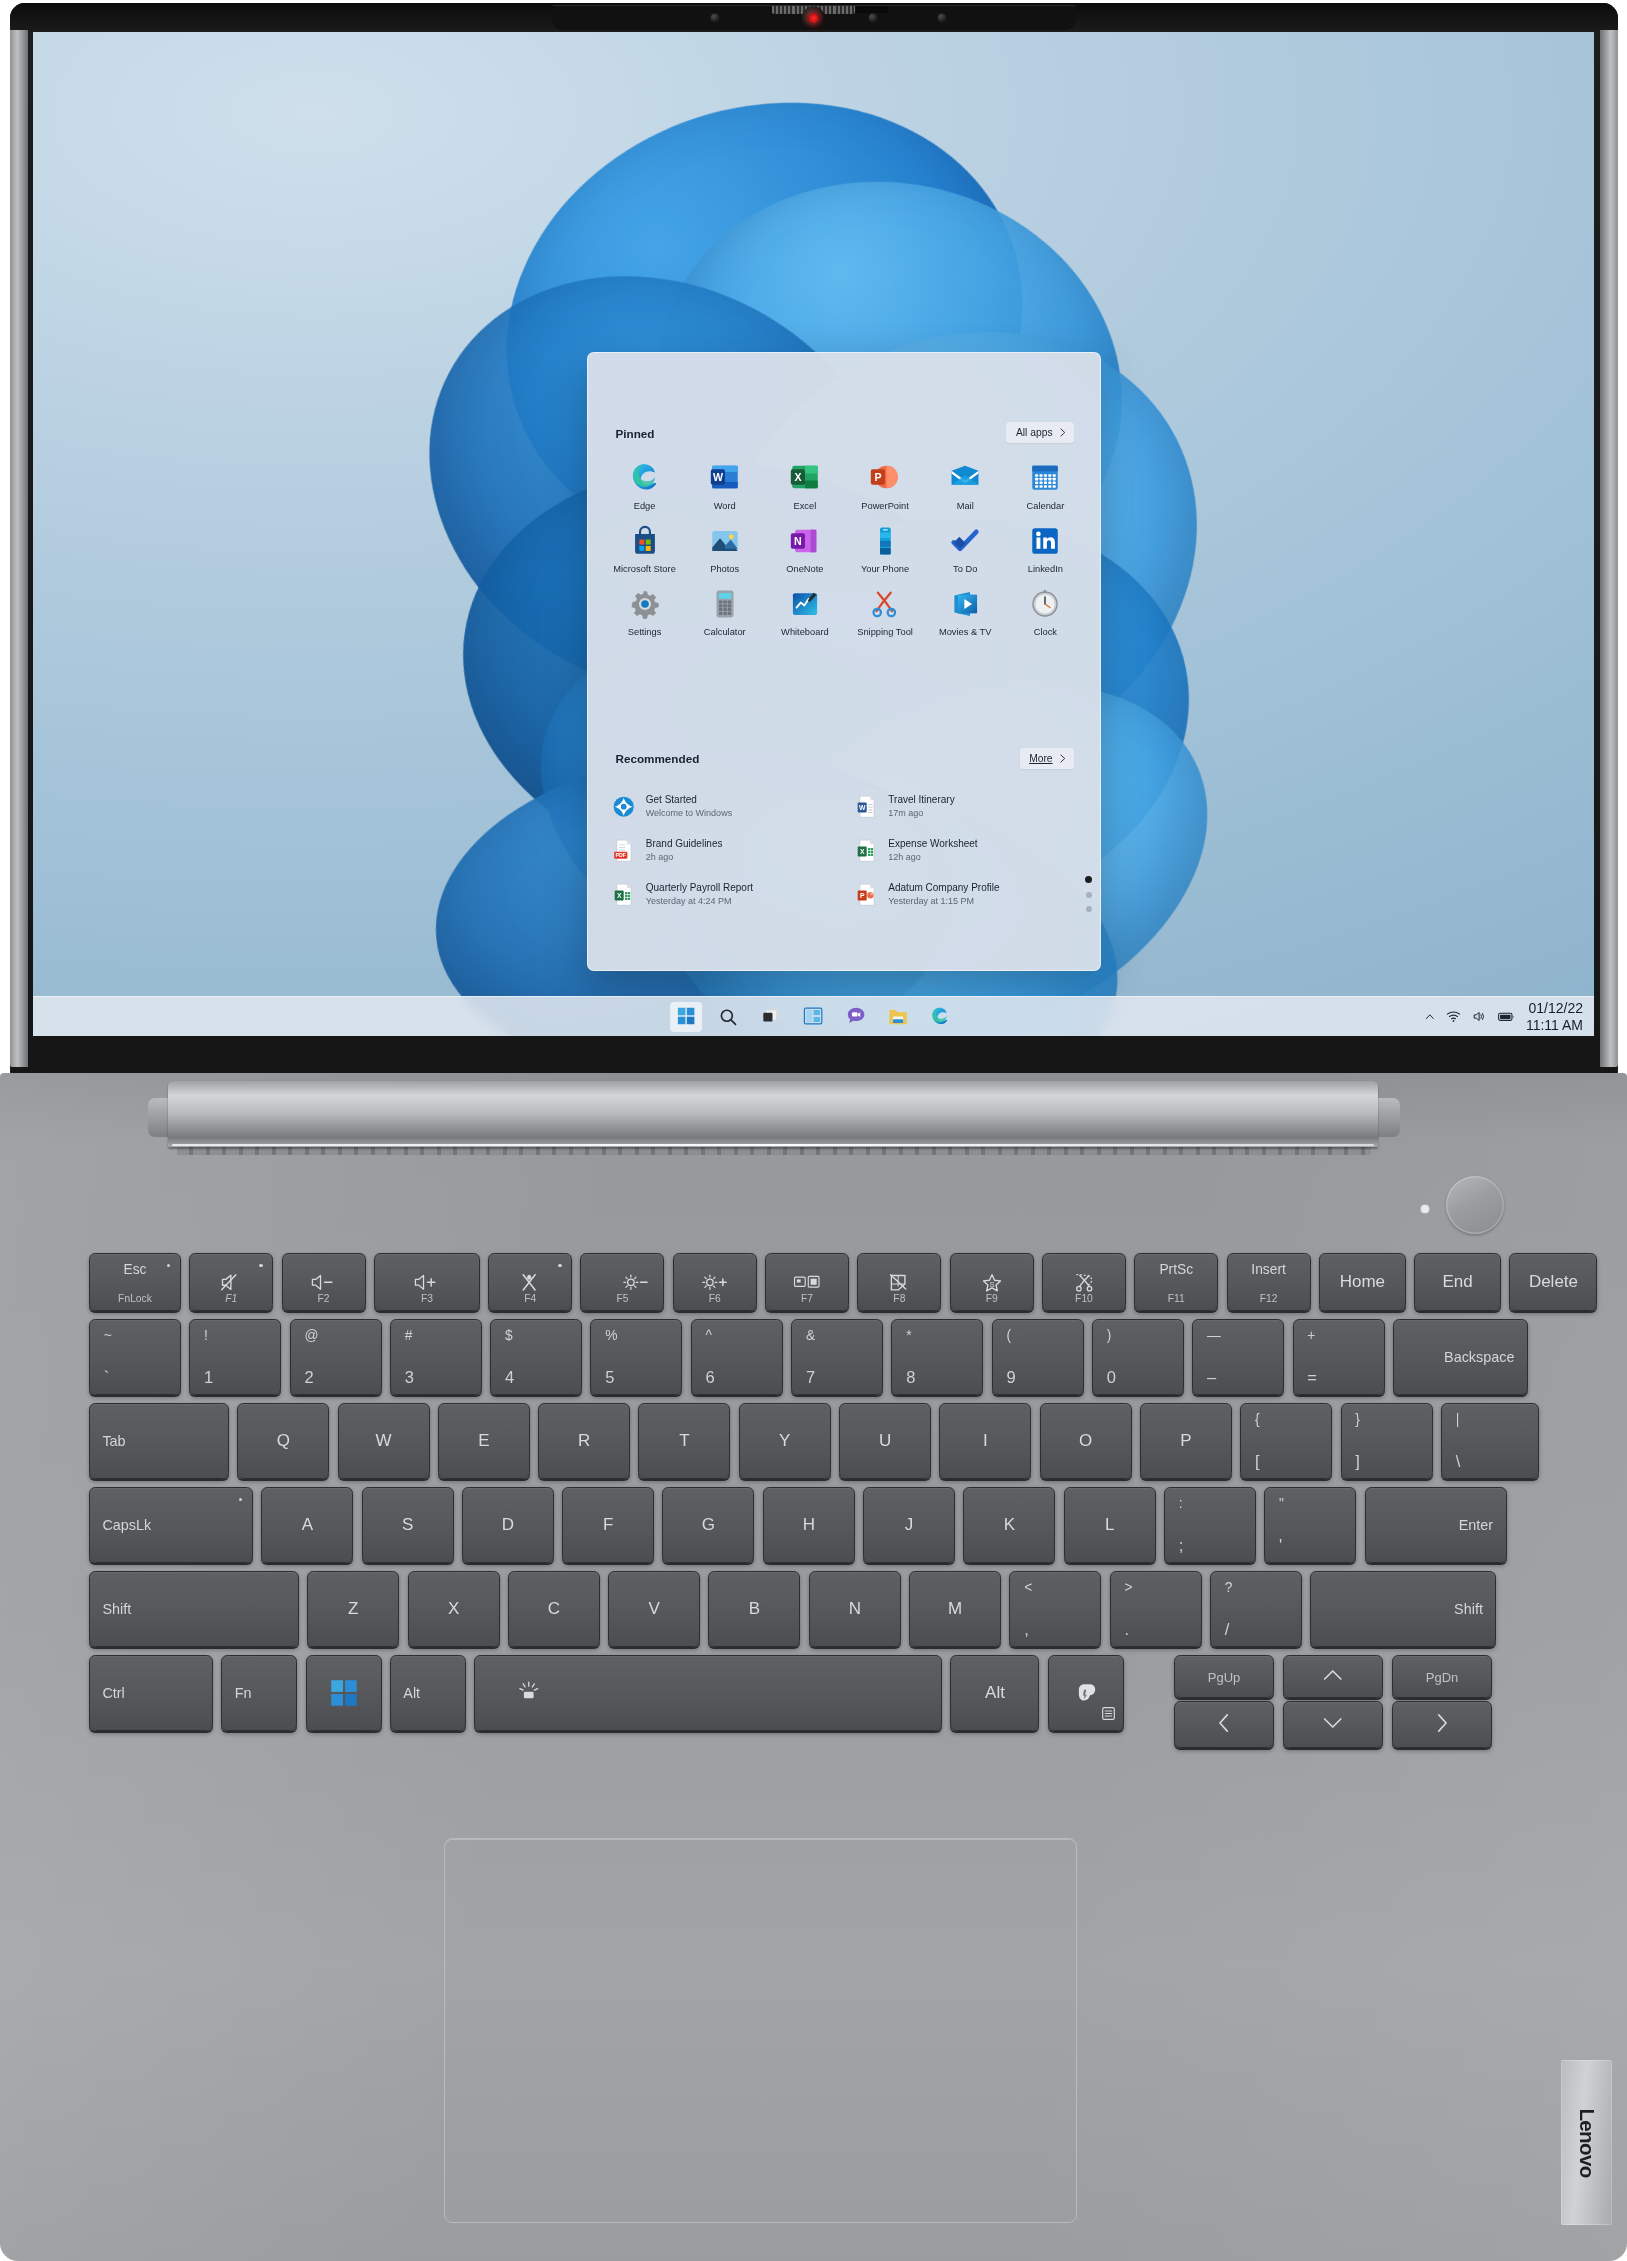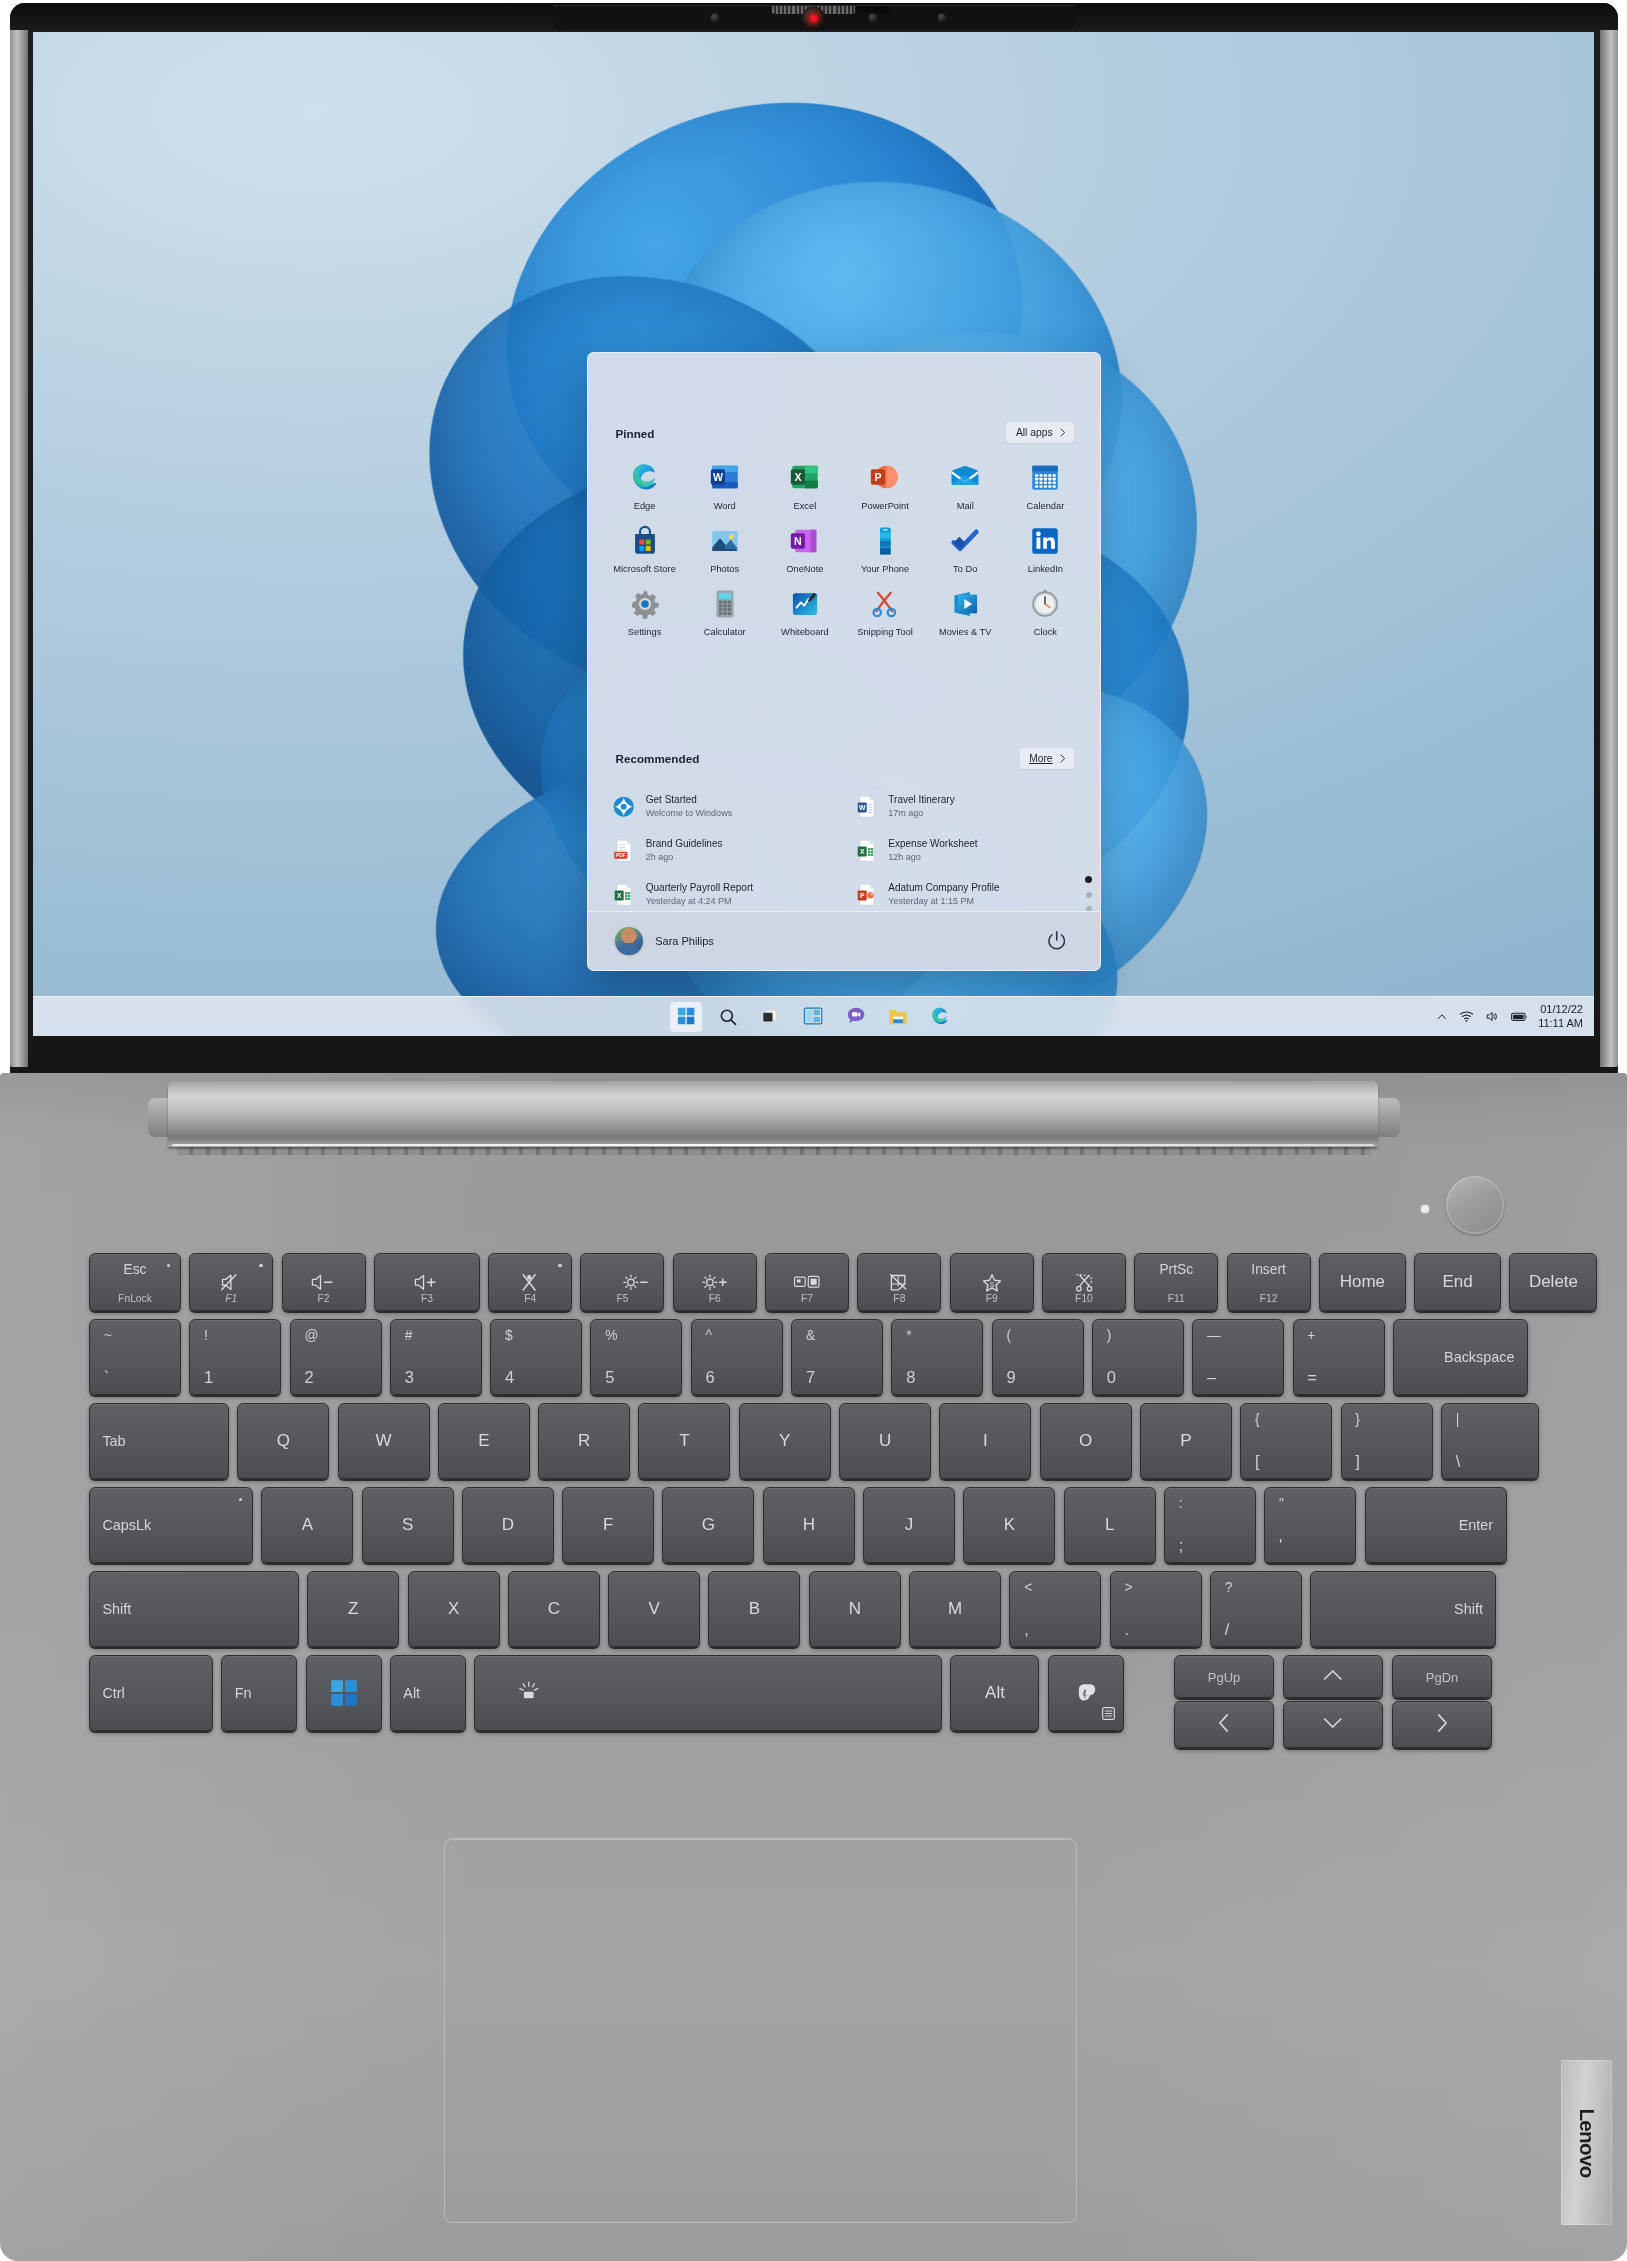--- a/index.html
+++ b/index.html
@@ -66,21 +66,21 @@
     background:rgba(223,230,238,.88); border-top:0.7px solid rgba(255,255,255,.55);
     backdrop-filter:blur(6.9px); }
   .tb-center { position:absolute; left:50%; transform:translateX(-50%);
     top:0; height:40px; display:flex; align-items:center; gap:10.3px; }
   .tb-btn { width:32px; height:30px; display:flex; align-items:center; justify-content:center;
     border-radius:4.1px; }
   .tb-btn.active { background:rgba(255,255,255,.62); }
   .tray { position:absolute; right:11px; top:0; height:40px; display:flex;
     align-items:center; gap:11px; }
   .tray-icons { display:flex; align-items:center; gap:11px; }
-  .clock { text-align:right; line-height:1.22; font-size:11px; color:#14202b;
+  .clock { text-align:right; line-height:1.22; font-size:14px; color:#14202b;
     font-family:"Liberation Sans",sans-serif; }
 
   
   .start {
     position:absolute; left:554px; top:320px; width:514px; height:619px;
     background:rgba(215,222,233,.97);
     border:0.7px solid rgba(255,255,255,.55);
     border-radius:6.9px;
     box-shadow:0 16.5px 41px rgba(10,22,40,.30);
     overflow:hidden;
@@ -569,30 +569,20 @@
                   <circle cx="31" cy="25" r="6" fill="#ed6c47"></circle>
                   <path d="M31 19a6 6 0 0 1 6 6h-6z" fill="#f7a48a"></path>
                 </svg></div>
       <div>
         <div class="rec-t">Adatum Company Profile</div>
         <div class="rec-s">Yesterday at 1:15 PM</div>
       </div>
             </div>
           </div>
 
-        <div class="userbar">
-          <div class="avatar"></div>
-          <div class="uname">Sara Philips</div>
-          <div class="power">
-            <svg width="23.4" height="23.4" viewBox="0 0 24 24">
-              <path d="M7.2 5.6a8 8 0 1 0 9.6 0" fill="none" stroke="#253040" stroke-width="1.5" stroke-linecap="round"></path>
-              <line x1="12" y1="2.6" x2="12" y2="11" stroke="#253040" stroke-width="1.5" stroke-linecap="round"></line>
-            </svg>
-          </div>
-        </div>
       </div>
 
       <div class="taskbar">
         <div class="tb-center" id="tb-center">
             <div class="tb-btn active">
               <span><svg width="22" height="22" viewBox="0 0 48 48">
                   <rect x="6" y="6" width="16.5" height="16.5" fill="#3ba7e0"></rect>
                   <rect x="25.5" y="6" width="16.5" height="16.5" fill="#2b8fd8"></rect>
                   <rect x="6" y="25.5" width="16.5" height="16.5" fill="#2b8fd8"></rect>
                   <rect x="25.5" y="25.5" width="16.5" height="16.5" fill="#1f78c4"></rect>

